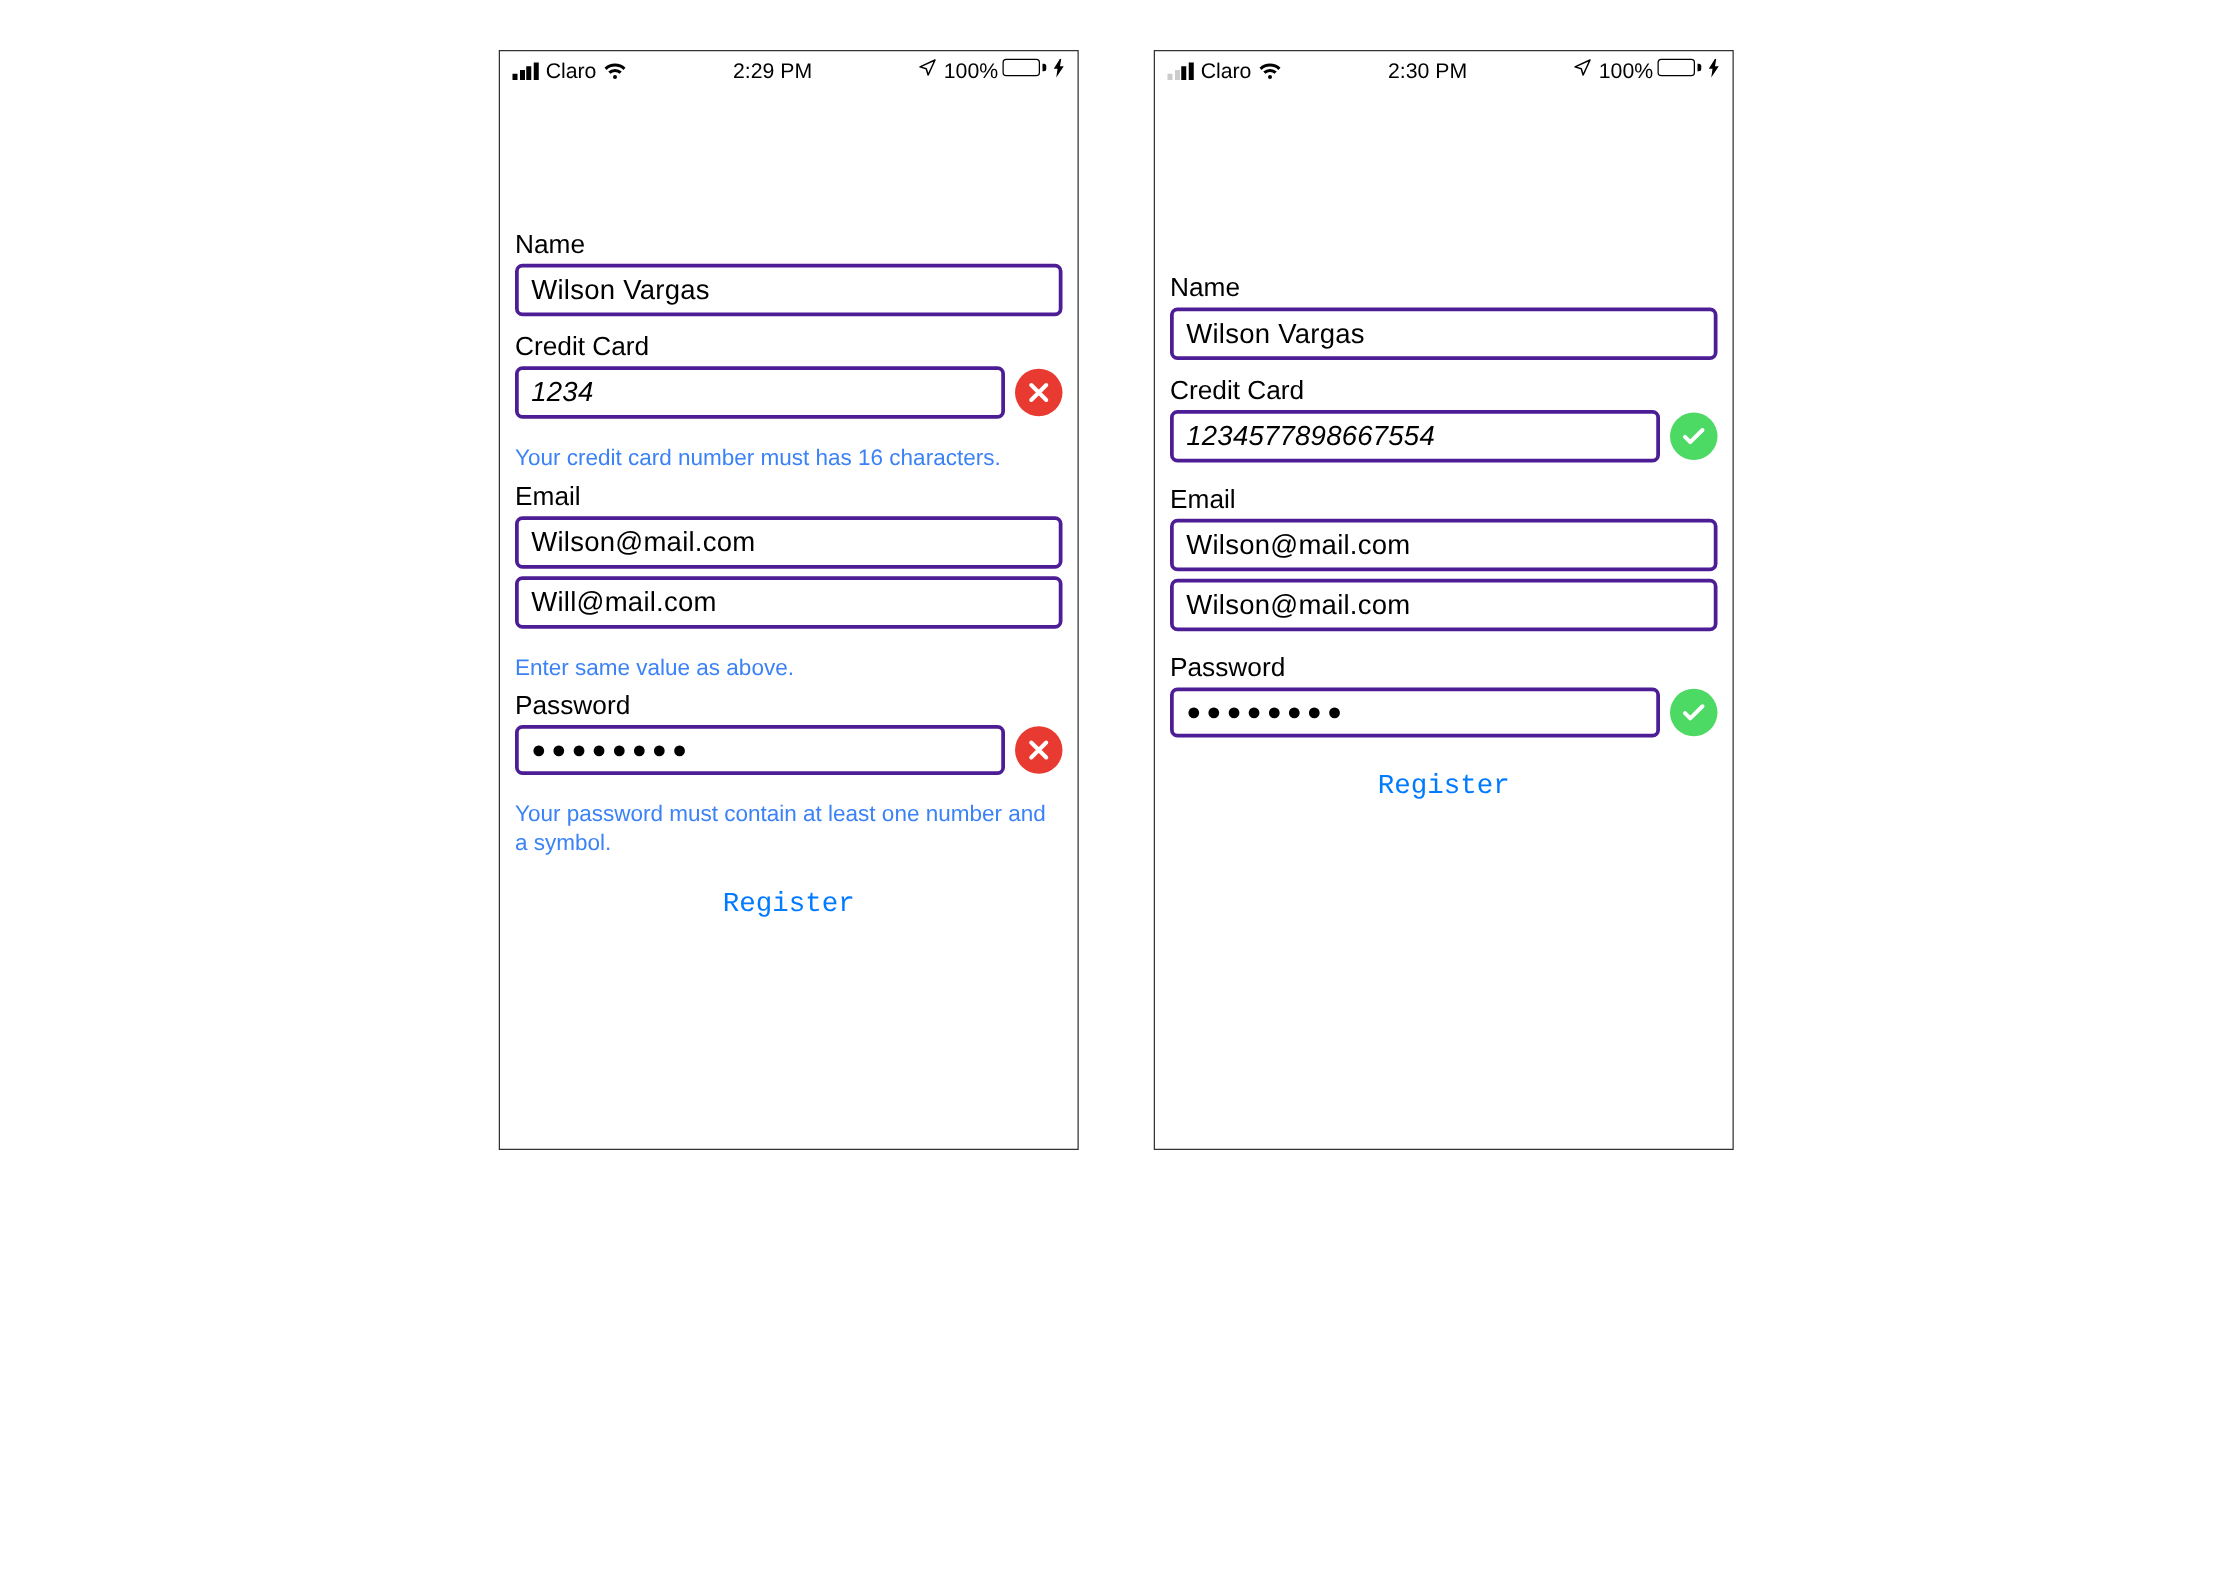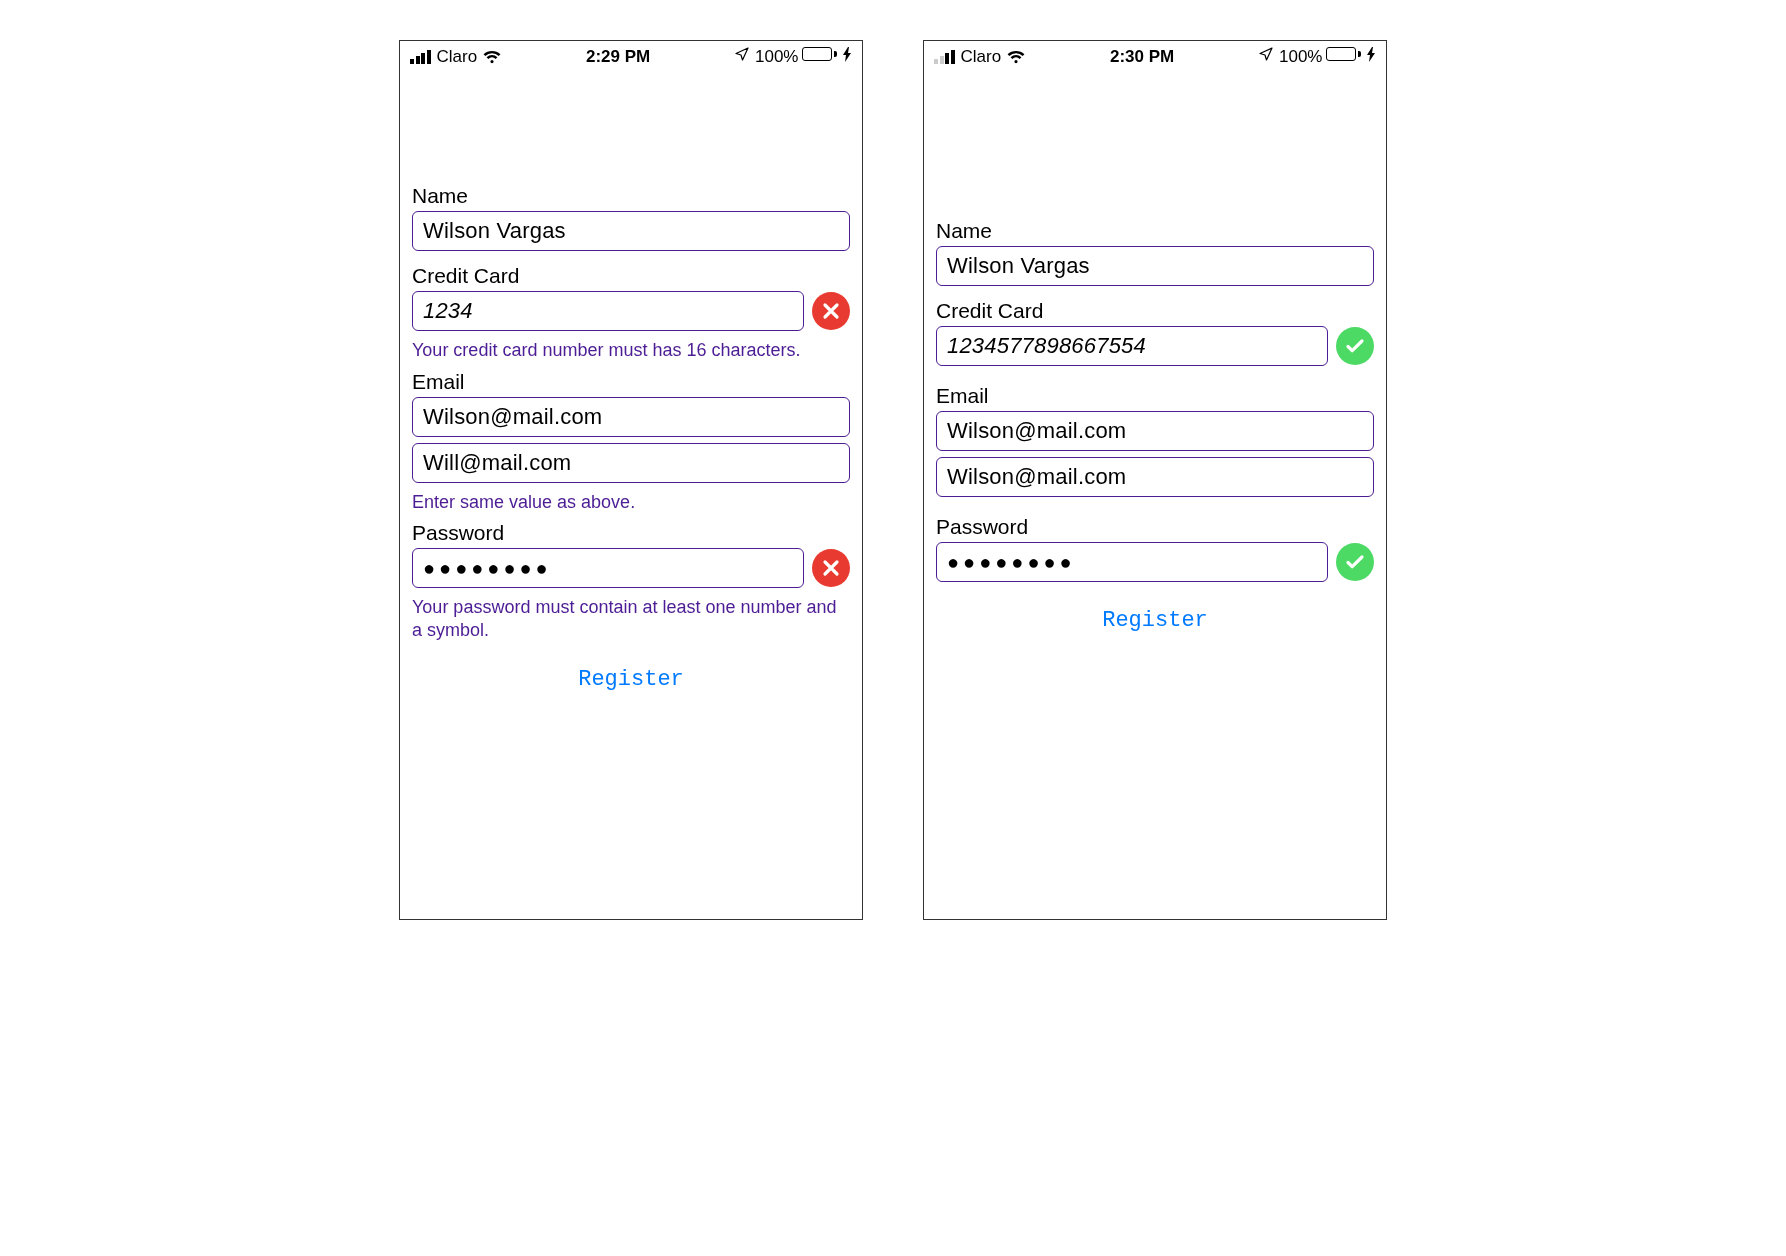--- a/index.html
+++ b/index.html
@@ -32,21 +32,21 @@
   .status-right { display: flex; align-items: flex-start; gap: 4px; }
   .signal { display: flex; align-items: flex-end; gap: 1.5px; }
   .signal .bar { width: 4px; background: #000; }
   .signal .bar.b1 { height: 5px; }
   .signal .bar.b2 { height: 8px; }
   .signal .bar.b3 { height: 11px; }
   .signal .bar.b4 { height: 14px; }
   .signal .bar.off { background: #ccc; }
   .wifi-icon svg { display: block; }
   .carrier { font-size: 17px; }
-  .time { font-weight: 700; font-size: 17px; }
+  .time { font-weight: 400; font-size: 17px; }
   .battery { display: flex; align-items: center; gap: 2px; }
   .battery-body {
     width: 30px; height: 14px; border: 1.5px solid #000; border-radius: 3px;
     position: relative; padding: 1.5px;
   }
   .battery-fill { height: 100%; width: 100%; background: #4cd964; border-radius: 1px; }
   .battery-cap { width: 2.5px; height: 6px; background: #000; border-radius: 0 2px 2px 0; }
   .bolt { font-size: 13px; margin-left: 2px; }
   .loc-icon { font-size: 15px; margin-right: 2px; }
 
@@ -60,36 +60,36 @@
     margin-top: 8px;
   }
   .field-row {
     display: flex;
     align-items: center;
     gap: 8px;
     font-style: italic;
   }
   .input {
     flex: 1;
-    border: 1px solid #4c1d95;
+    border: 3px solid #4c1d95;
     border-radius: 6px;
     padding: 5px 10px;
     font-size: 22px;
     color: #000;
     background: #fff;
     min-height: 40px;
     display: flex;
     align-items: center;
     letter-spacing: 0.2px;
   }
   .field-gap { height: 5px; }
   .error-msg {
-    color: #4c1d95;
+    color: #3b82f6;
     font-size: 18px;
-    margin-top: 8px;
+    margin-top: 20px;
     line-height: 1.25;
   }
   .badge {
     width: 38px; height: 38px; border-radius: 50%;
     display: flex; align-items: center; justify-content: center;
     flex-shrink: 0;
   }
   .badge.err { background: #e83a30; }
   .badge.ok  { background: #4cd964; }
   .badge svg { display: block; }

